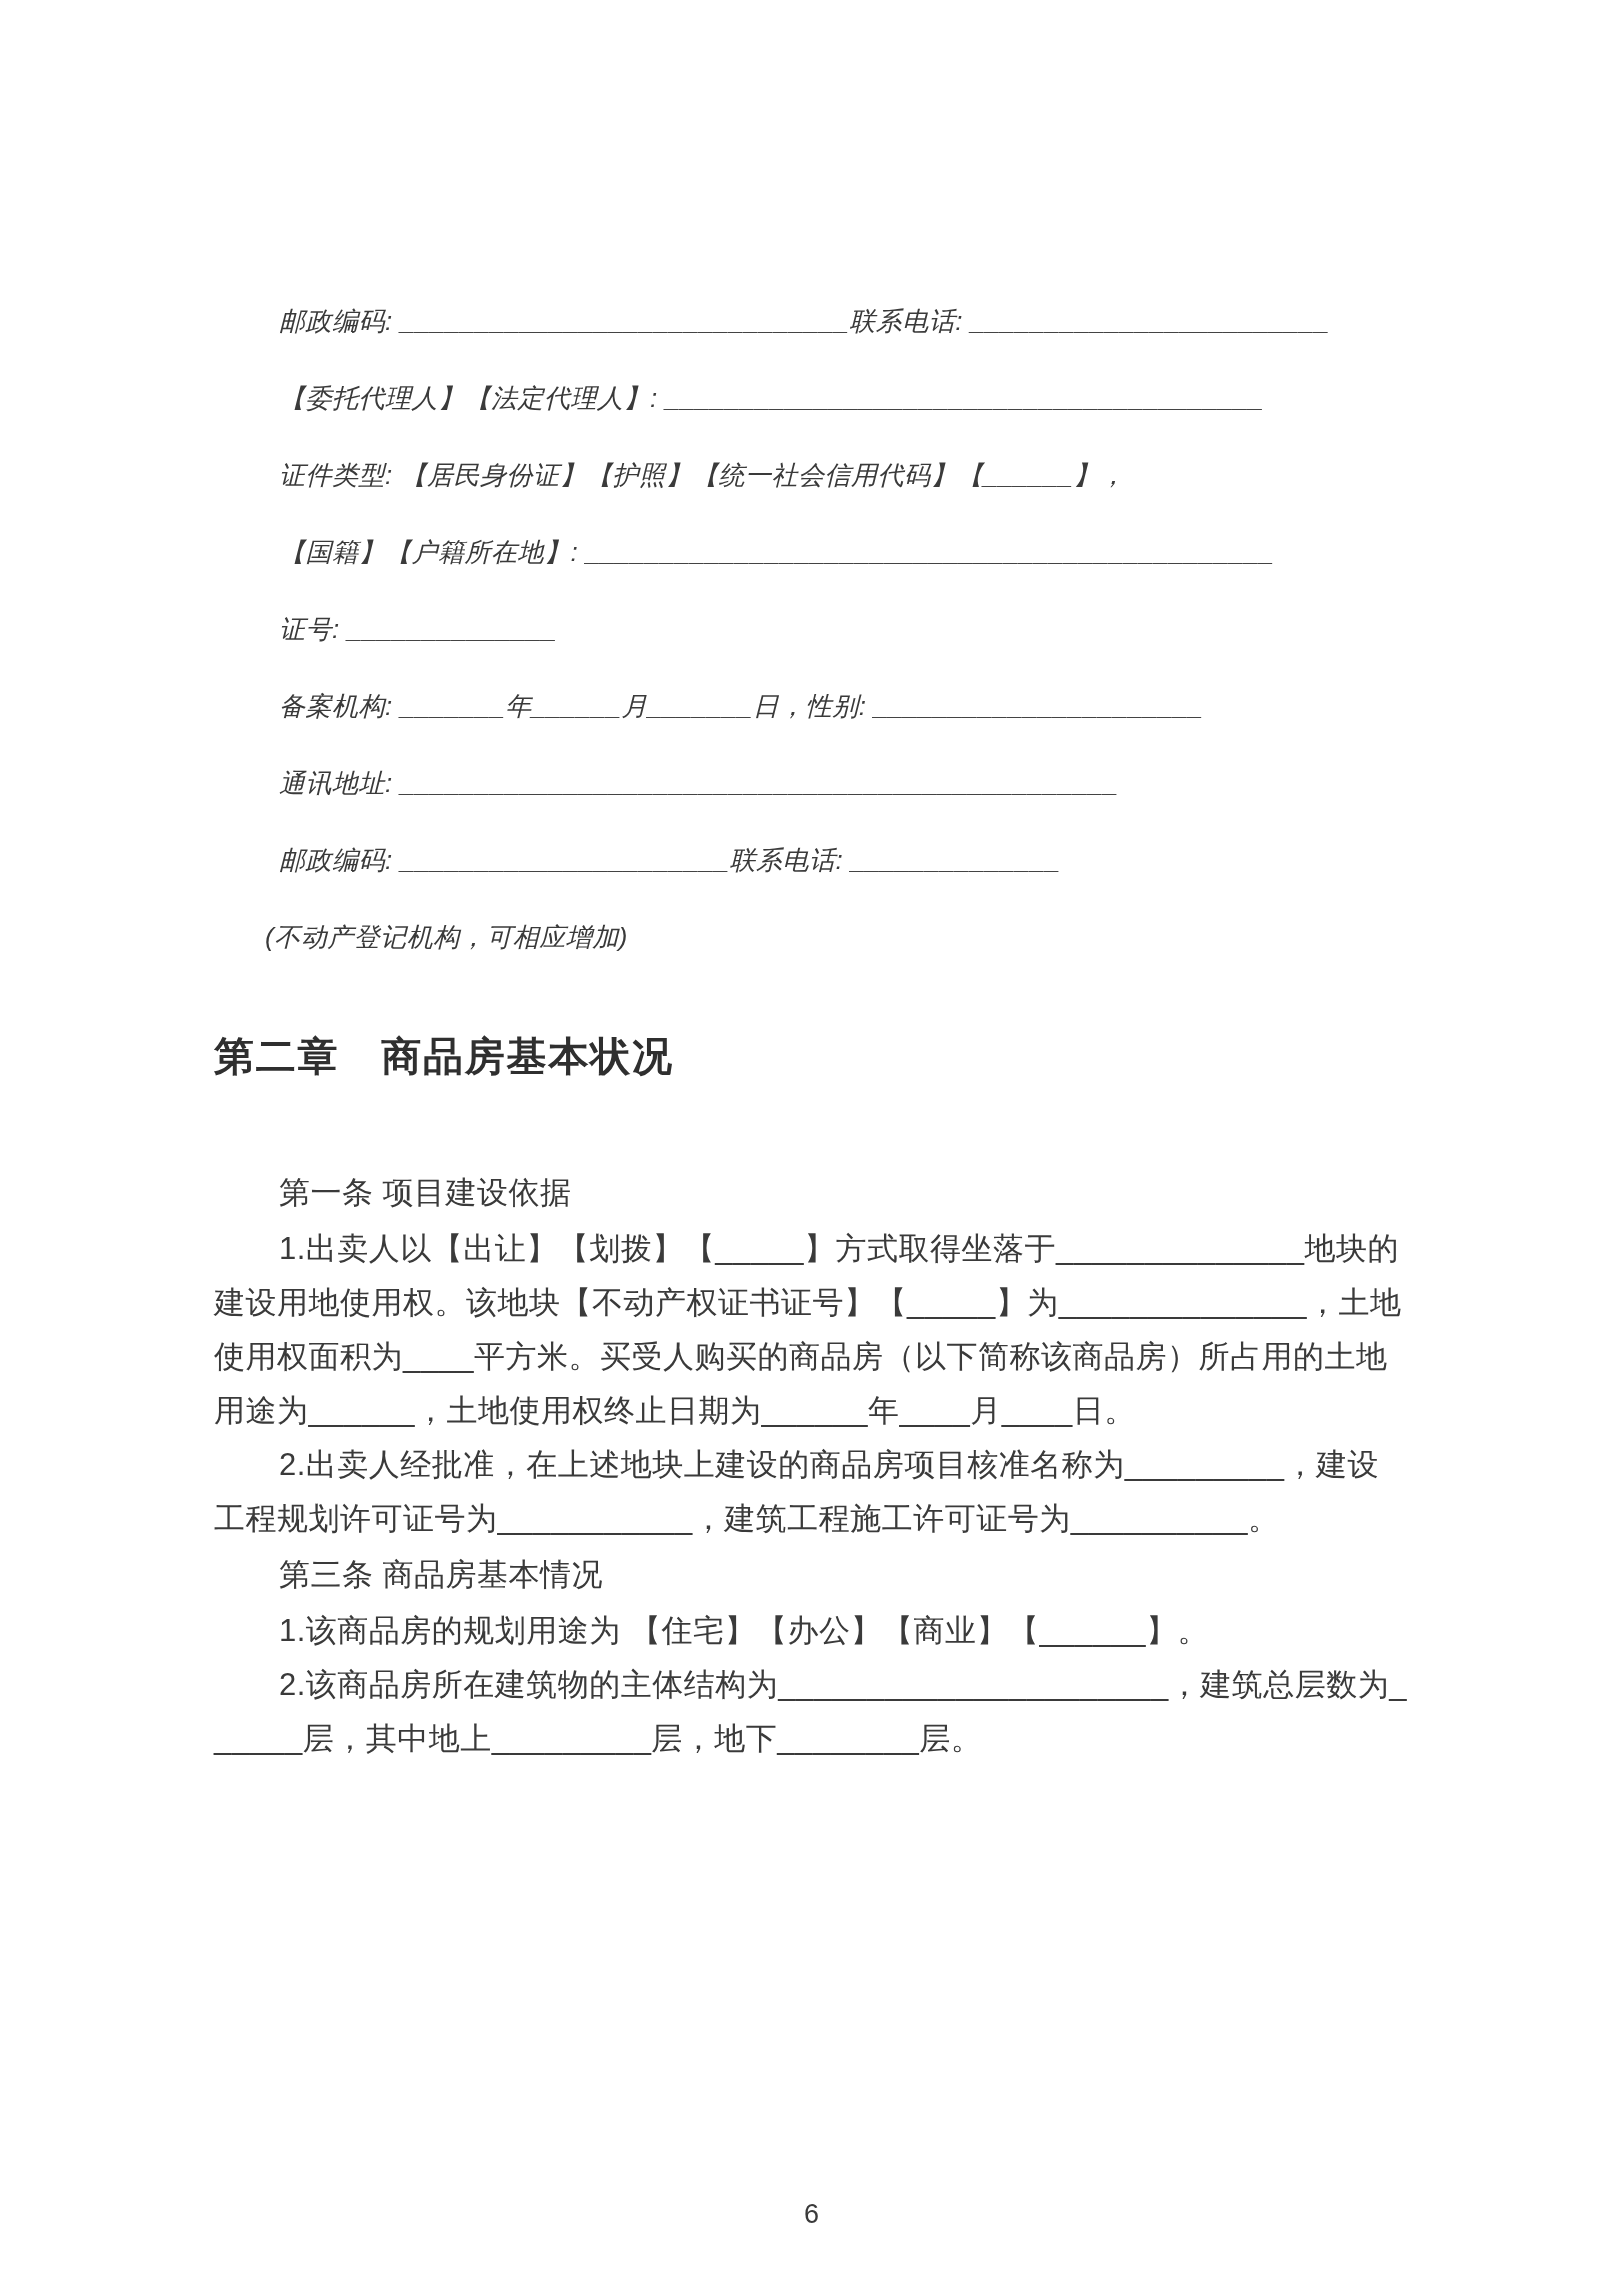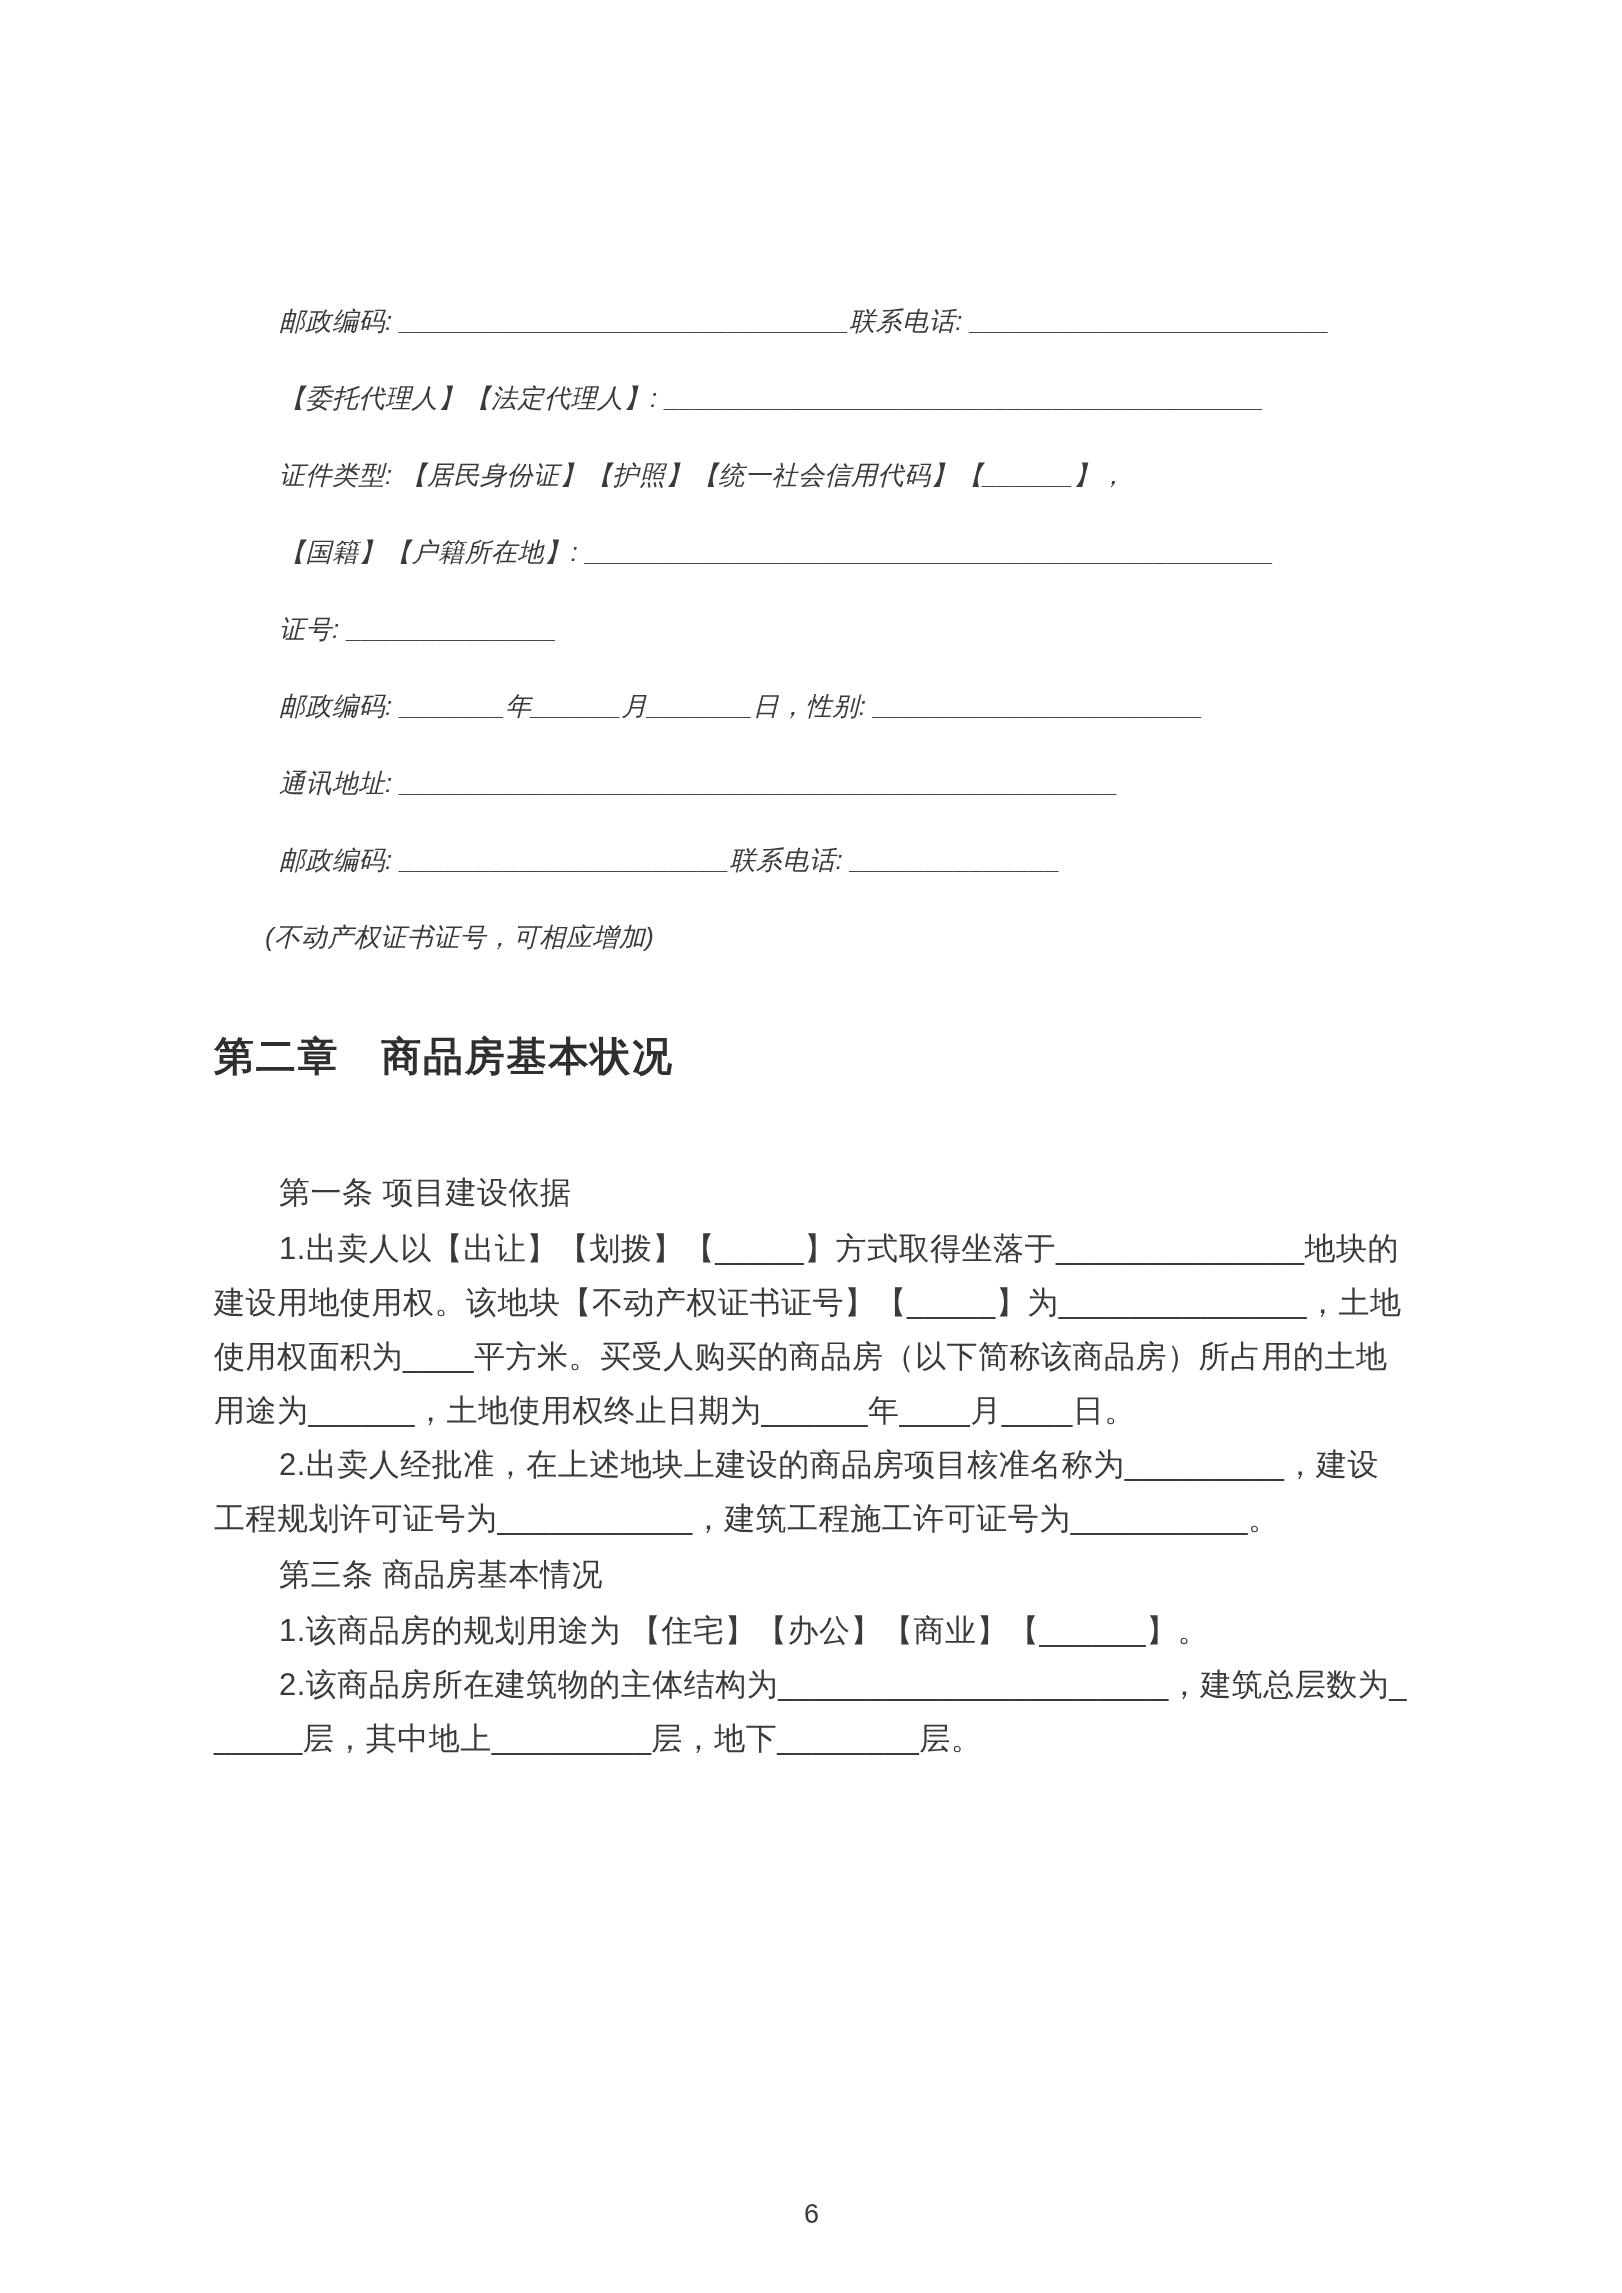--- a/index.html
+++ b/index.html
@@ -69,24 +69,24 @@
 <body>
 
 <div class="page">
   <div class="content">
 
     <p class="form-line">邮政编码: ______________________________联系电话: ________________________</p>
     <p class="form-line">【委托代理人】【法定代理人】: ________________________________________</p>
     <p class="form-line">证件类型: 【居民身份证】【护照】【统一社会信用代码】【______】，</p>
     <p class="form-line">【国籍】【户籍所在地】: ______________________________________________</p>
     <p class="form-line">证号: ______________</p>
-    <p class="form-line">邮政编码: _______年______月_______日，性别: ______________________</p>
+    <p class="form-line">备案机构: _______年______月_______日，性别: ______________________</p>
     <p class="form-line">通讯地址: ________________________________________________</p>
     <p class="form-line">邮政编码: ______________________联系电话: ______________</p>
-    <p class="form-line note">(不动产权证书证号，可相应增加)</p>
+    <p class="form-line note">(不动产登记机构，可相应增加)</p>
 
     <h1 class="chapter-heading">第二章　商品房基本状况</h1>
 
     <p class="section-heading">第一条 项目建设依据</p>
     <p class="para">1.出卖人以【出让】【划拨】【_____】方式取得坐落于______________地块的建设用地使用权。该地块【不动产权证书证号】【_____】为______________，土地使用权面积为____平方米。买受人购买的商品房（以下简称该商品房）所占用的土地用途为______，土地使用权终止日期为______年____月____日。</p>
     <p class="para">2.出卖人经批准，在上述地块上建设的商品房项目核准名称为_________，建设工程规划许可证号为___________，建筑工程施工许可证号为__________。</p>
 
 
     <p class="section-heading">第三条 商品房基本情况</p>
     <p class="para">1.该商品房的规划用途为 【住宅】【办公】【商业】【______】。</p>

